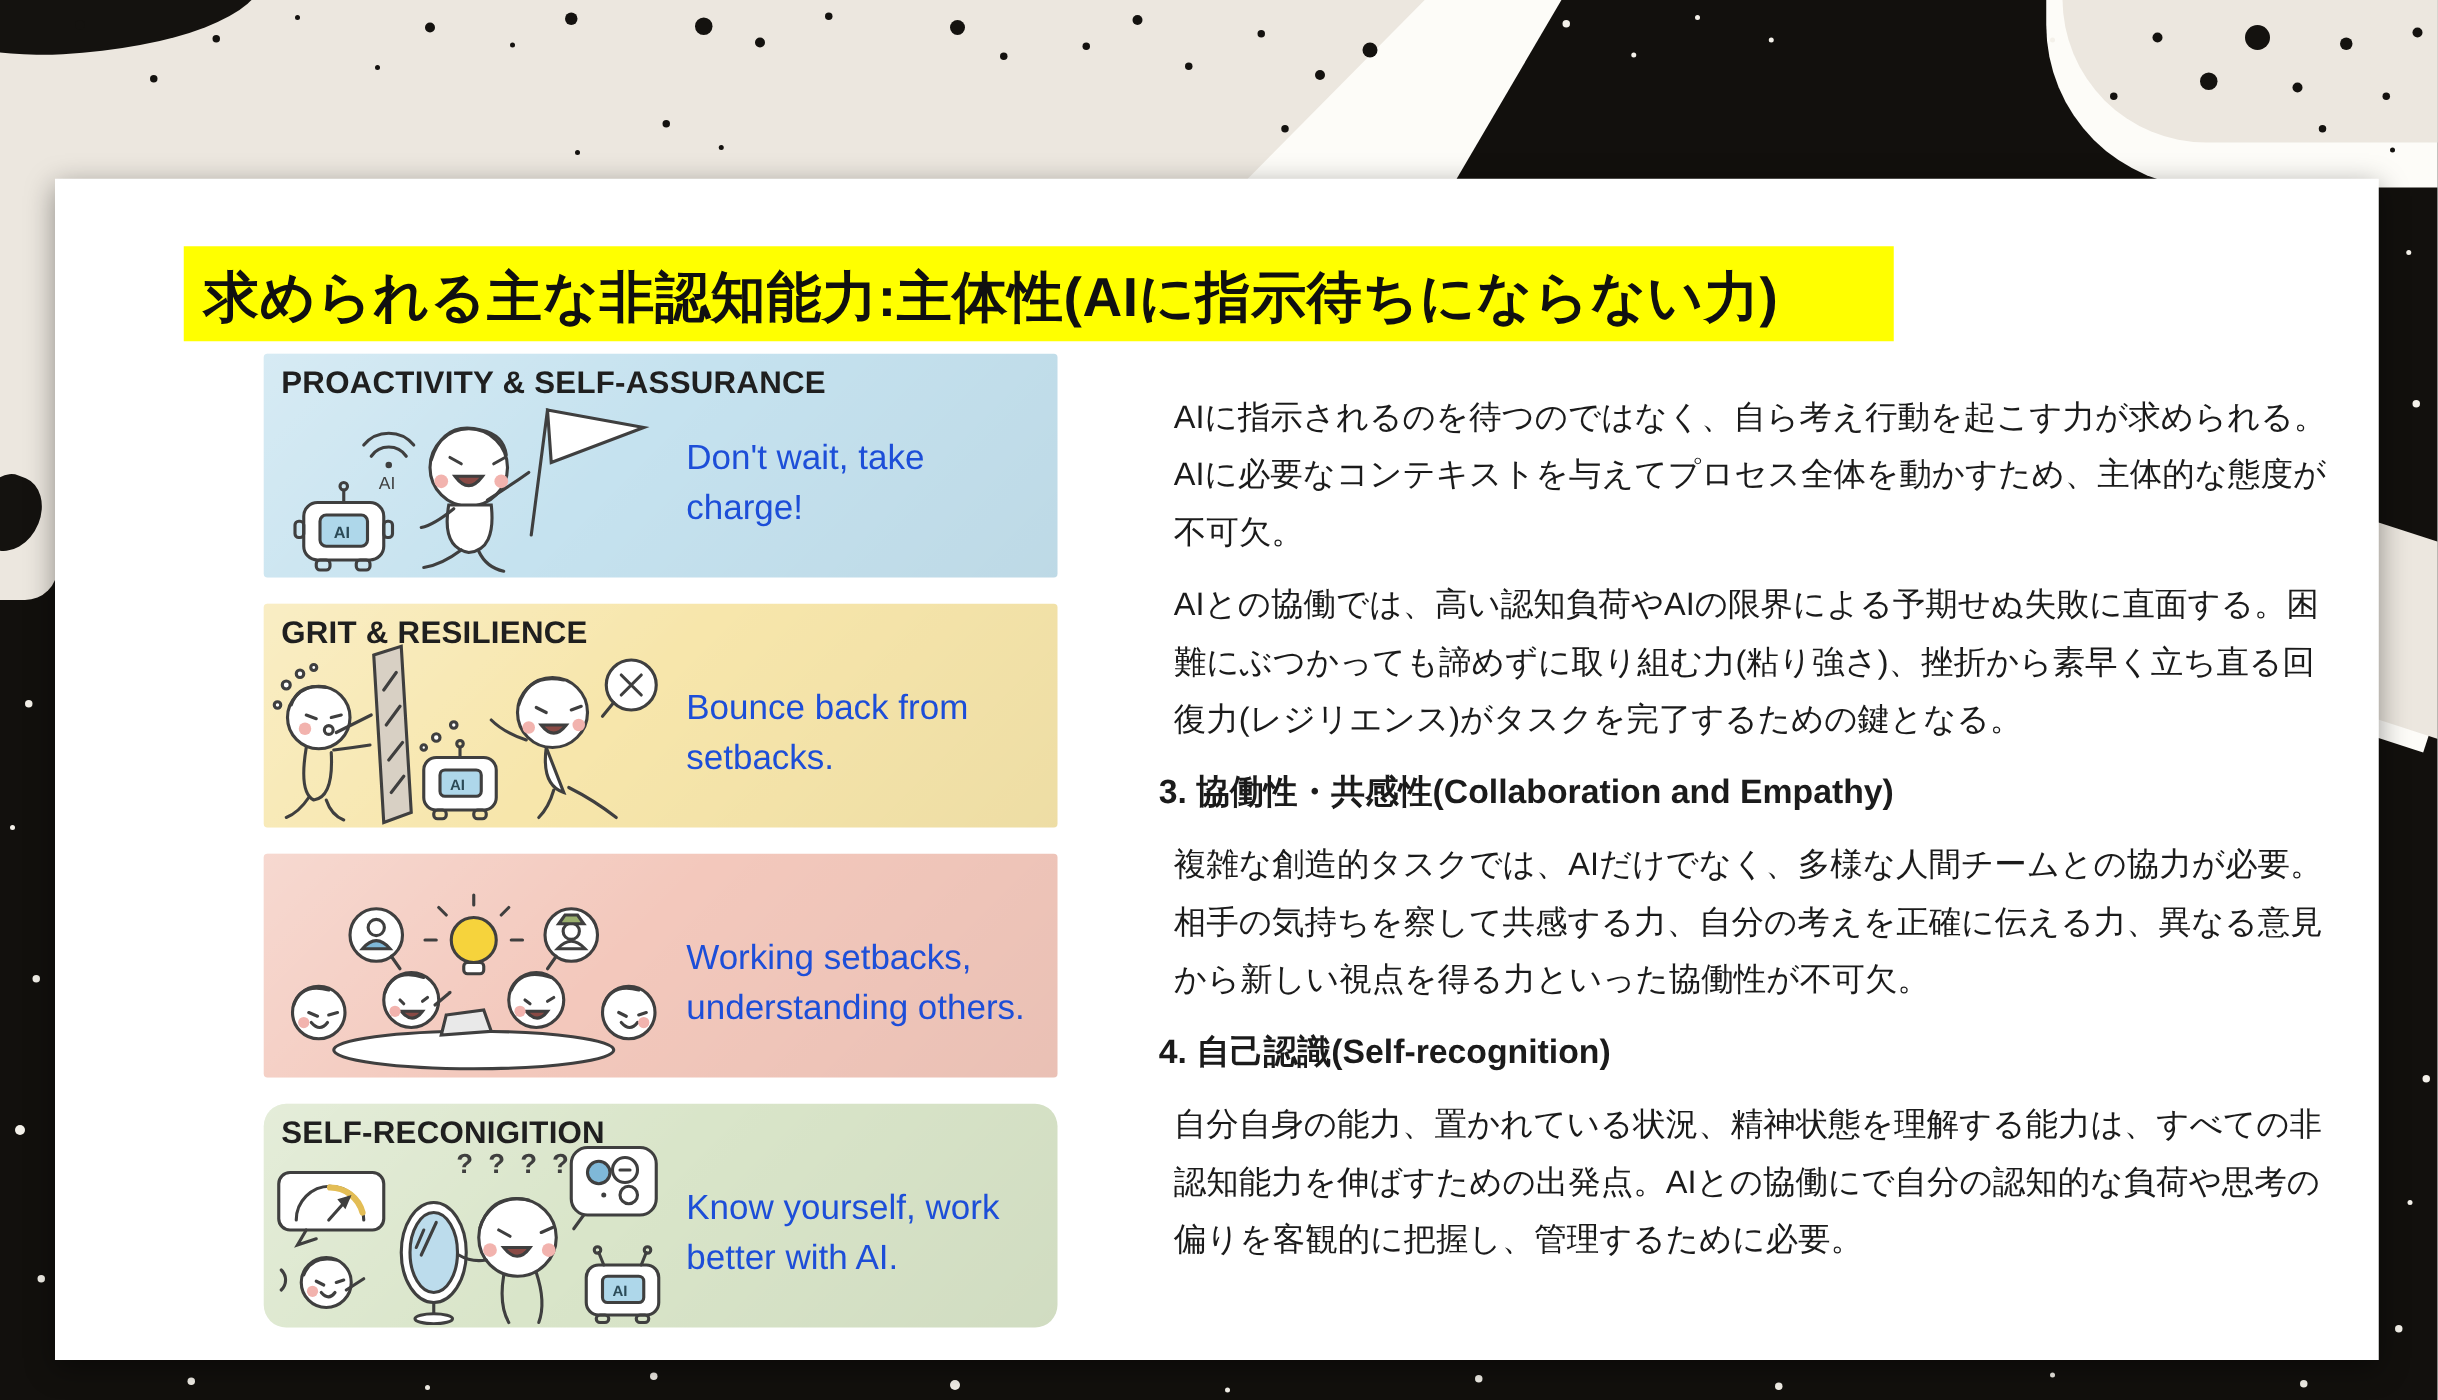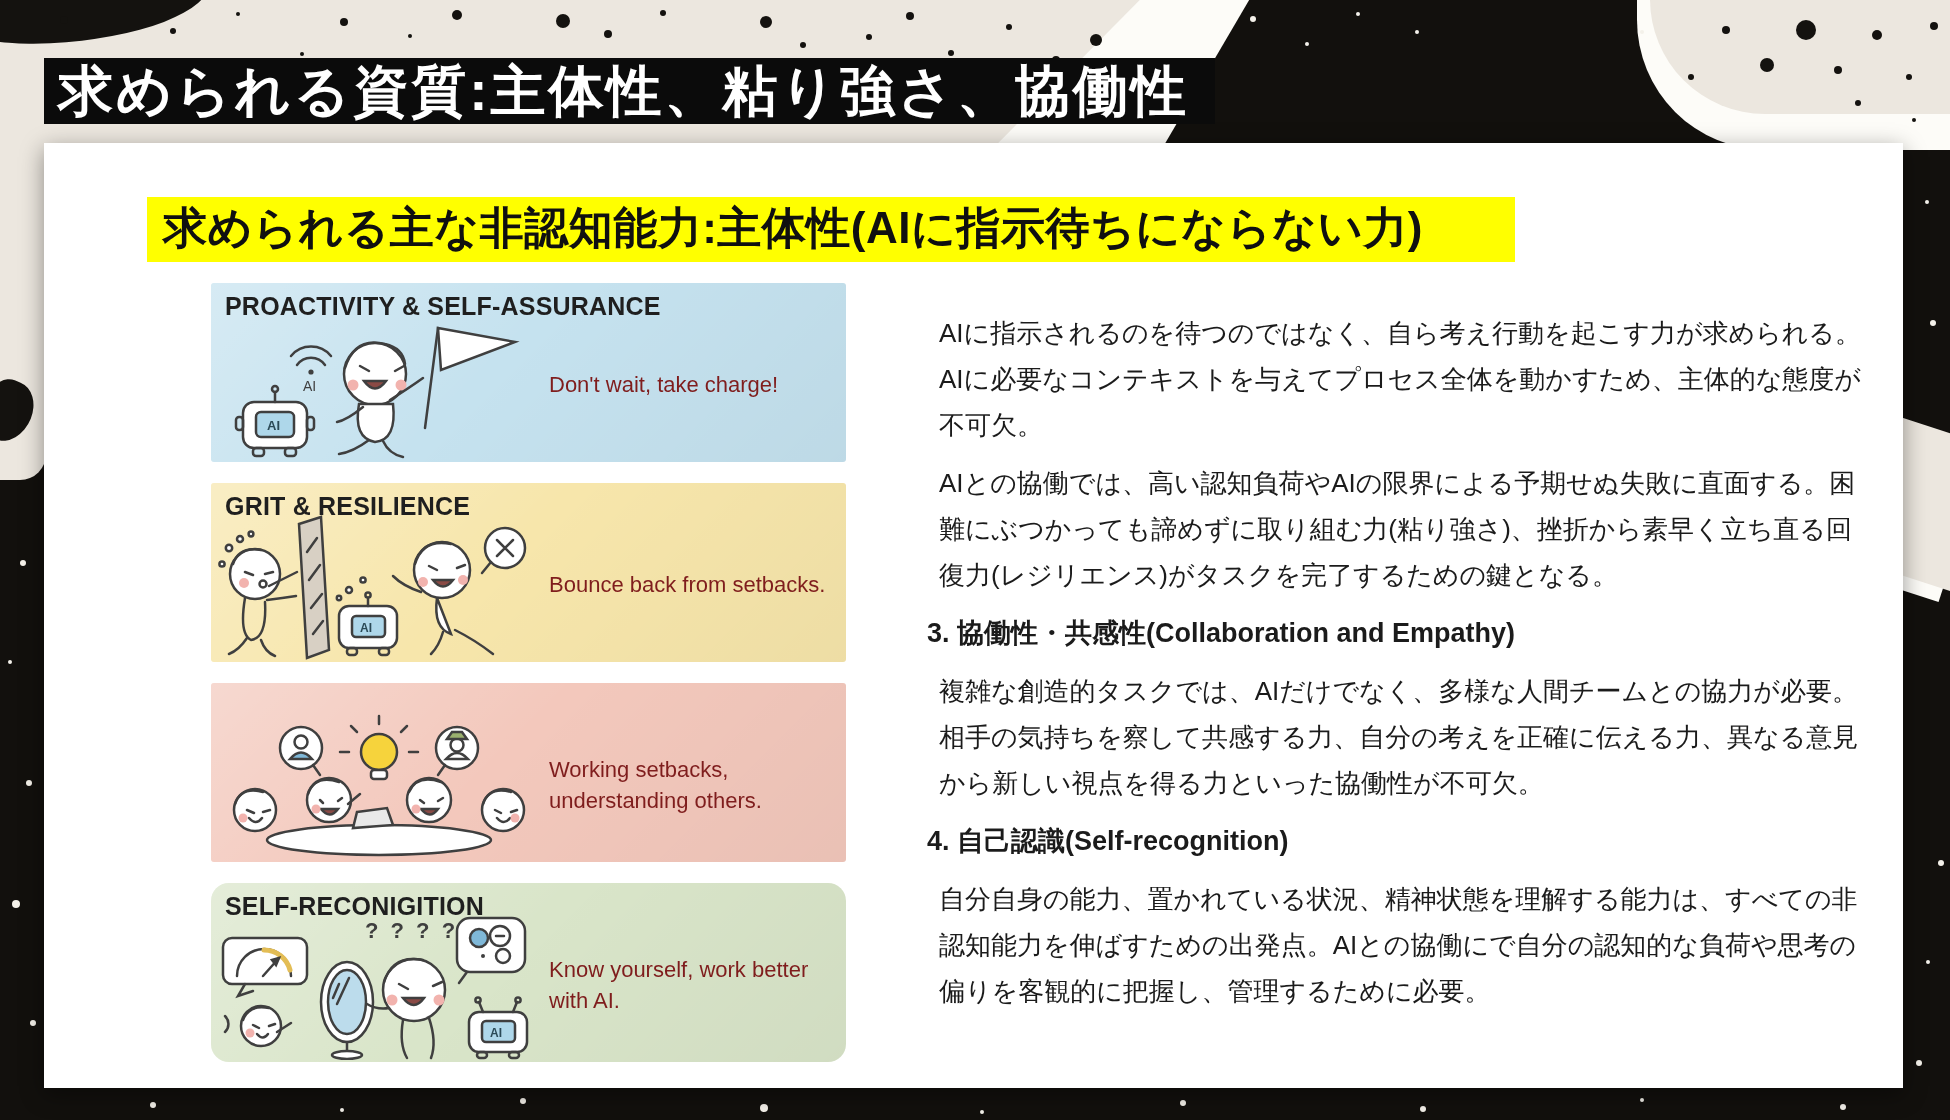--- a/index.html
+++ b/index.html
@@ -30,31 +30,31 @@
   .title-bar{position:absolute;left:44px;top:58px;z-index:11;background:#0b0b0b;color:#ffffff;
       font-size:55px;font-weight:800;line-height:66px;letter-spacing:3px;
       padding:0 26px 0 14px;white-space:nowrap;}
 
   
   .card{position:absolute;left:44px;top:143px;width:1859px;height:945px;background:#ffffff;
       box-shadow:0 6px 22px rgba(0,0,0,.4);z-index:10;}
 
   .subtitle{position:absolute;left:103px;top:54px;color:#101010;
       font-size:44px;font-weight:800;line-height:60px;letter-spacing:.5px;
-      padding:1px 92px 4px 16px;white-space:nowrap;}
+      padding:12px 92px 4px 16px;white-space:nowrap;}
 
   
   .panels{position:absolute;left:167px;top:140px;width:635px;}
   .panel{position:relative;height:179px;margin-bottom:21px;border-radius:3px;}
   .panel::after{content:"";position:absolute;inset:0;border-radius:inherit;pointer-events:none;
       background:linear-gradient(135deg,rgba(255,255,255,.3),rgba(255,255,255,0) 45%,rgba(0,0,0,.04));}
   .panel-title{position:absolute;left:14px;top:9px;font-weight:800;font-size:25px;
       letter-spacing:.2px;color:#1f1f1f;z-index:2;}
   .panel-caption{position:absolute;left:338px;right:8px;top:30px;bottom:4px;display:flex;
-      align-items:center;font-size:22px;line-height:1.4;color:#7f1d1d;z-index:2;}
+      align-items:center;font-size:28px;line-height:1.4;color:#1d4ed8;z-index:2;}
   .panel-art{position:absolute;left:6px;bottom:2px;z-index:1;}
   svg text{font-family:"Liberation Sans","DejaVu Sans",sans-serif;}
 
   
   .content{position:absolute;left:883px;top:155px;width:950px;color:#1b1b1b;}
   .content .intro{font-size:26px;line-height:46px;margin:0 0 46px 0;}
   .content h3{font-size:27px;line-height:46px;margin:0;font-weight:800;}
   .content p.body{font-size:26px;line-height:46px;margin:12px;}
 </style>
 </head>
@@ -64,21 +64,20 @@
 
   <div class="bg-white-accent"></div>
   <div class="bg-cream-top"></div>
   <div class="bg-left-strip"></div>
   <div class="bg-corner-tr-white"></div>
   <div class="bg-corner-tr"></div>
   <div class="bg-right-sliver"></div>
   <div class="bg-corner-tl"></div>
   <div class="bg-splat-left"></div>
 
-  <div class="title-bar" style="background: rgb(11, 11, 11);">求められる資質:主体性、粘り強さ、協働性</div>
 
   <div class="card" style="background: rgb(255, 255, 255);">
 
     <div class="subtitle" style="background: rgb(255, 255, 0);">求められる主な非認知能力:主体性(AIに指示待ちにならない力)</div>
 
     <div class="panels">
 
       <div class="panel" style="background: rgb(197, 226, 239);">
         <div class="panel-title">PROACTIVITY &amp; SELF-ASSURANCE</div>
         <svg class="panel-art" width="330" height="148" viewBox="0 0 330 148" fill="none" stroke="#3f3f3f" stroke-width="2.5" stroke-linecap="round">

